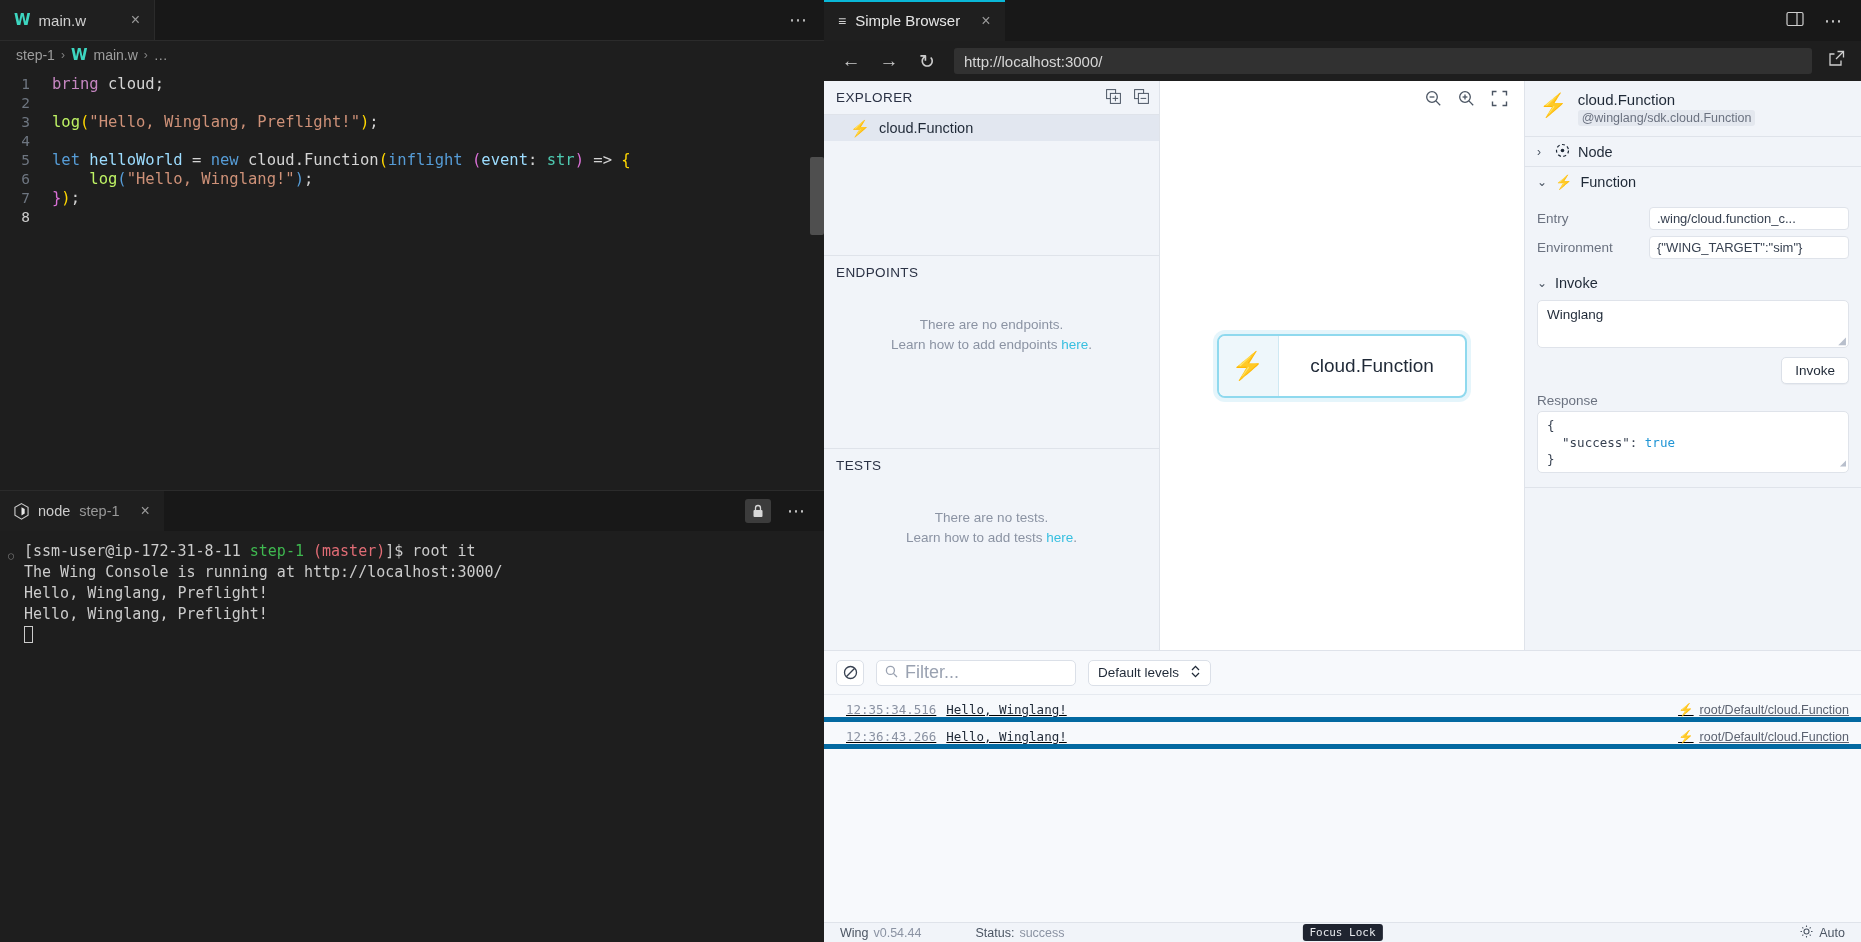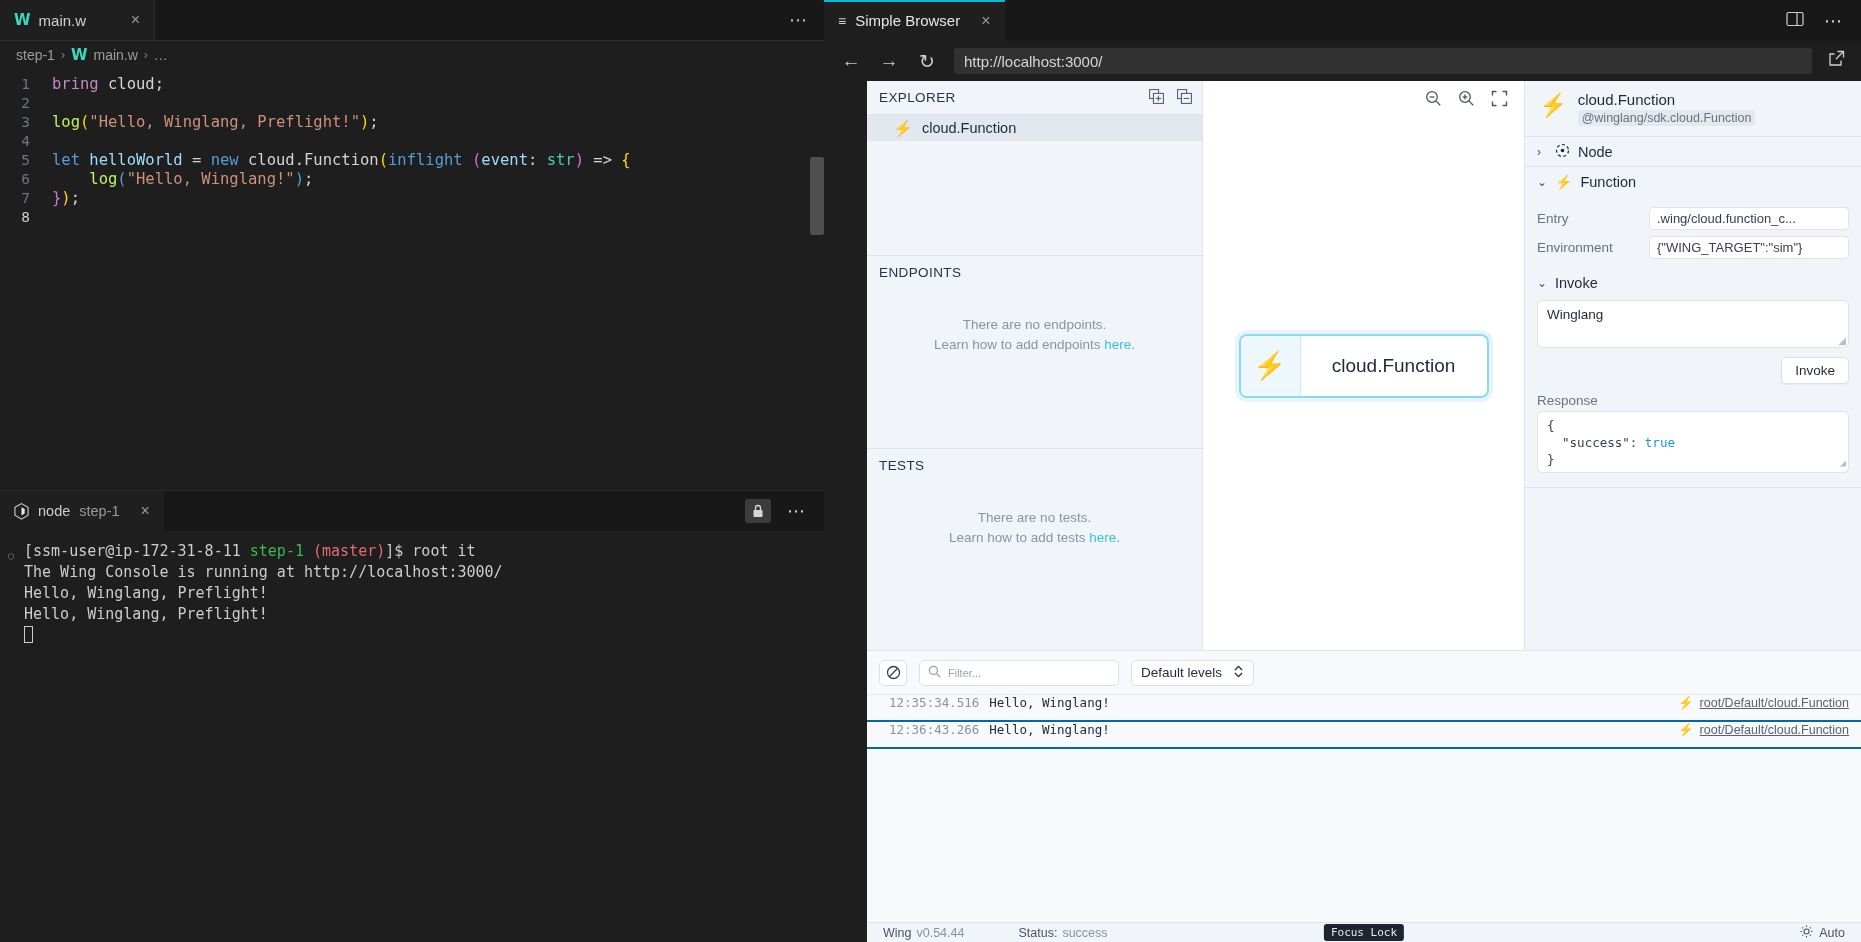--- a/index.html
+++ b/index.html
@@ -63,21 +63,21 @@
   .br-tab { display: flex; align-items: center; gap: 9px; padding: 0 14px; background: #1f1f1f; color: #e6e6e6; font-size: 15px; position: relative; min-width: 160px; }
   .br-tab::before { content:""; position: absolute; top: 0; left: 0; right: 0; height: 2px; background: #0ab8d8; }
   .br-tabbar-actions { margin-left: auto; display: flex; align-items: center; gap: 20px; padding-right: 18px; color: #cfcfcf; }
   .br-toolbar { height: 40px; display: flex; align-items: center; gap: 16px; padding: 0 16px; background: #1e1e1e; }
   .nav-btn { color: #cccccc; font-size: 19px; width: 22px; text-align: center; }
   .urlbar { flex: 1; height: 26px; background: #313131; border-radius: 3px; display: flex; align-items: center; padding: 0 10px;
             color: #d6d6d6; font-size: 15px; font-family: "Liberation Sans", sans-serif; }
   .ext-btn { color: #cccccc; font-size: 17px; }
 
   
-  .console { flex: 1; background: #ffffff; display: flex; flex-direction: column; min-height: 0; margin-left: 43px; }
+  .console { flex: 1; background: #ffffff; display: flex; flex-direction: column; min-height: 0; }
   .console-main { flex: 1; display: flex; min-height: 0; }
 
   .explorer-col { width: 336px; background: #f1f4f9; border-right: 1px solid #dfe3ea; display: flex; flex-direction: column; }
   .exp-section { display: flex; flex-direction: column; }
   .exp-head { height: 33px; display: flex; align-items: center; padding: 0 10px 0 12px; font-size: 13.5px; color: #2b3245; letter-spacing: .4px; }
   .exp-head .acts { margin-left: auto; display: flex; gap: 13px; color: #4b5563; }
   .sep { height: 1px; background: #dfe3ea; }
   .tree-row { display: flex; align-items: center; gap: 9px; height: 26px; padding-left: 26px; font-size: 14.5px; color: #1f2937; background: #e2e7f0; }
   .bolt { color: #23b8e8; font-size: 16px; }
   .exp-fill { background: #f1f4f9; }
@@ -118,24 +118,24 @@
   .resp-box .bool { color: #2196d6; }
   .resp-box .grip { position: absolute; right: 2px; bottom: 1px; color: #b8bfcc; font-size: 10px; }
   .det-fill { flex: 1; background: #f1f4f9; border-top: 1px solid #dfe3ea; margin-top: 14px; }
 
   
   .logs { height: 272px; background: #f7f9fc; border-top: 1px solid #dfe3ea; display: flex; flex-direction: column; }
   .logs-toolbar { height: 44px; display: flex; align-items: center; gap: 12px; padding: 0 12px; border-bottom: 1px solid #e6eaf0; }
   .ban-btn { width: 28px; height: 26px; border: 1px solid #dbe0e8; background: #fff; border-radius: 5px; display: flex; align-items: center; justify-content: center;
              color: #374151; font-size: 15px; }
   .filter-box { width: 200px; height: 26px; background: #fff; border: 1px solid #dbe0e8; border-radius: 5px; display: flex; align-items: center; gap: 7px; padding: 0 8px; }
-  .filter-box .ph { color: #9aa2b1; font-size: 11px; }
+  .filter-box .ph { color: #9aa2b1; font-size: 18px; }
   .levels { height: 26px; background: #fff; border: 1px solid #dbe0e8; border-radius: 5px; display: flex; align-items: center; gap: 11px; padding: 0 9px;
             font-size: 13.5px; color: #1f2937; }
-  .log-row { display: flex; align-items: flex-start; height: 27px; padding: 0 12px 0 22px; border-bottom: 2px solid #0369a1; font-size: 13px; }
+  .log-row { display: flex; align-items: flex-end; height: 27px; padding: 0 12px 0 22px; border-bottom: 5px solid #0369a1; font-size: 13px; text-decoration: underline; }
   .log-ts { font-family: "DejaVu Sans Mono", monospace; color: #8b93a3; font-size: 12.5px; }
   .log-msg { font-family: "DejaVu Sans Mono", monospace; color: #1f2937; font-size: 12.5px; margin-left: 10px; }
   .log-src { margin-left: auto; display: flex; align-items: center; gap: 6px; color: #5b6270; font-size: 12.5px; }
   .log-src u { text-decoration: underline; }
 
   .statusbar { height: 20px; background: #f1f4f9; border-top: 1px solid #dfe3ea; display: flex; align-items: center; padding: 0 16px; font-size: 12.5px; color: #4b5563; position: relative; }
   .sb-item { display: flex; align-items: center; gap: 5px; }
   .sb-gap { width: 54px; }
   .sb-muted { color: #8b93a3; }
   .focus-lock { position: absolute; left: 50%; transform: translateX(-50%); background: #1f2430; color: #e6e8ec; font-size: 11px;

